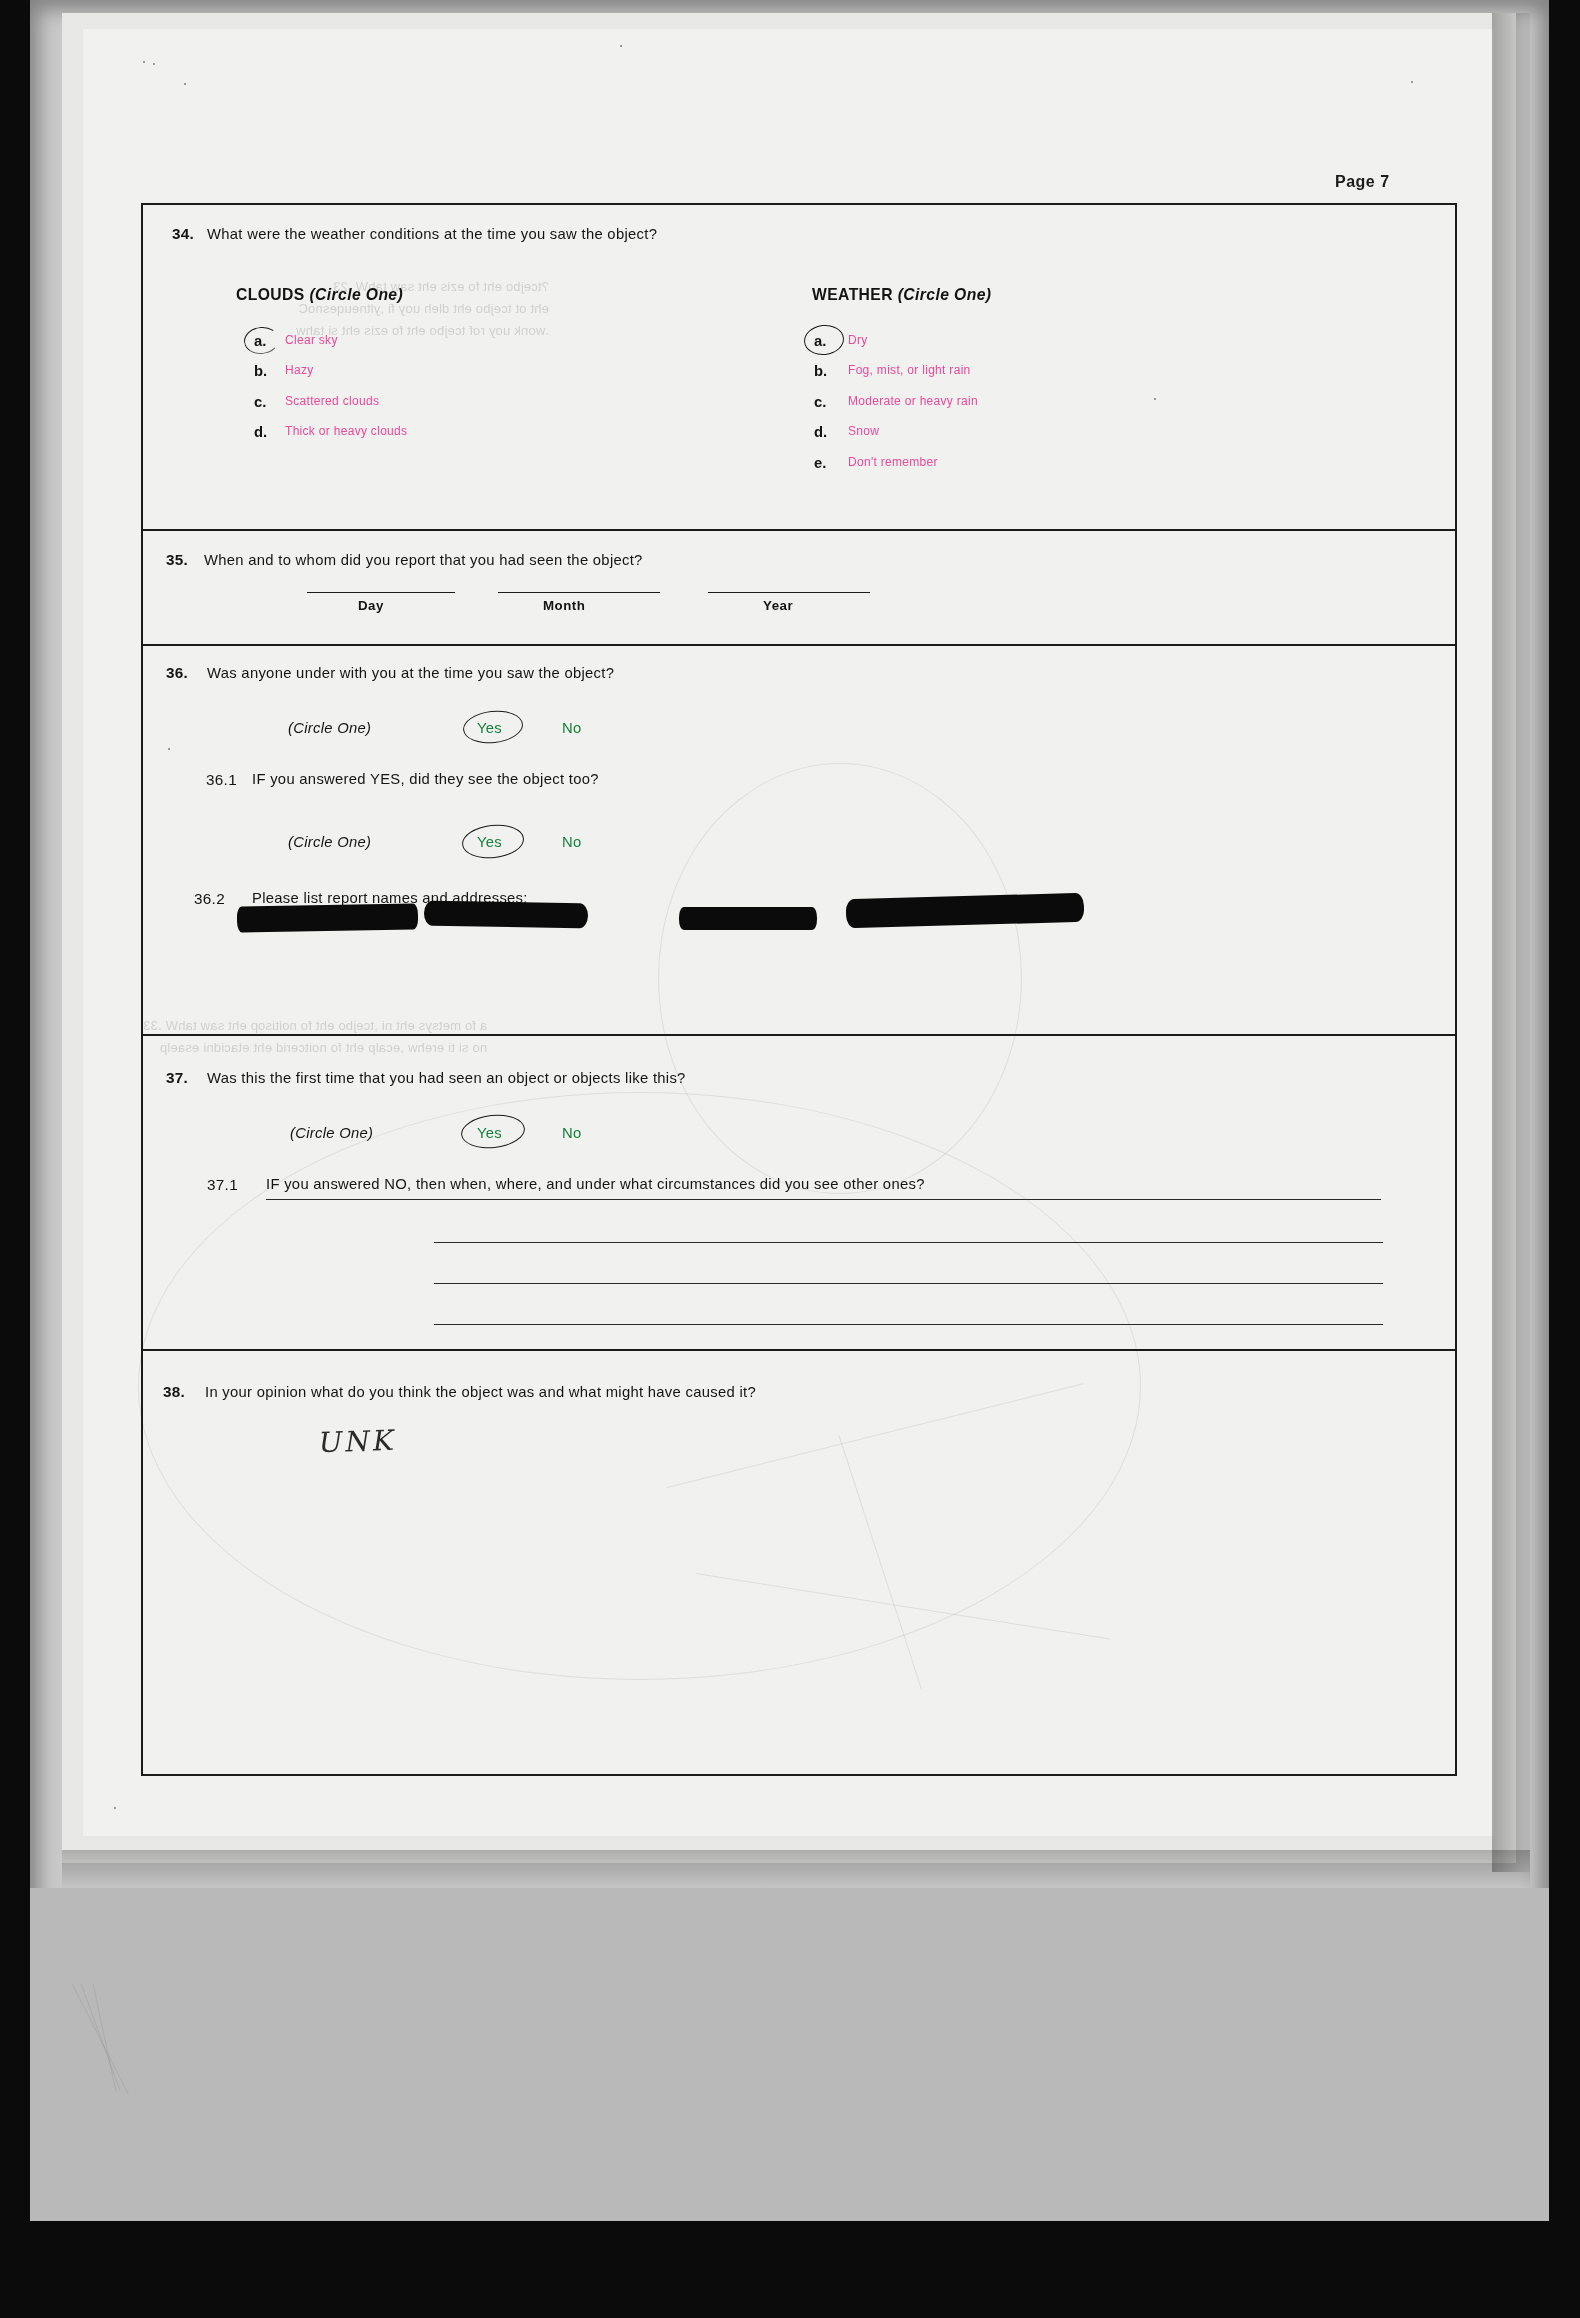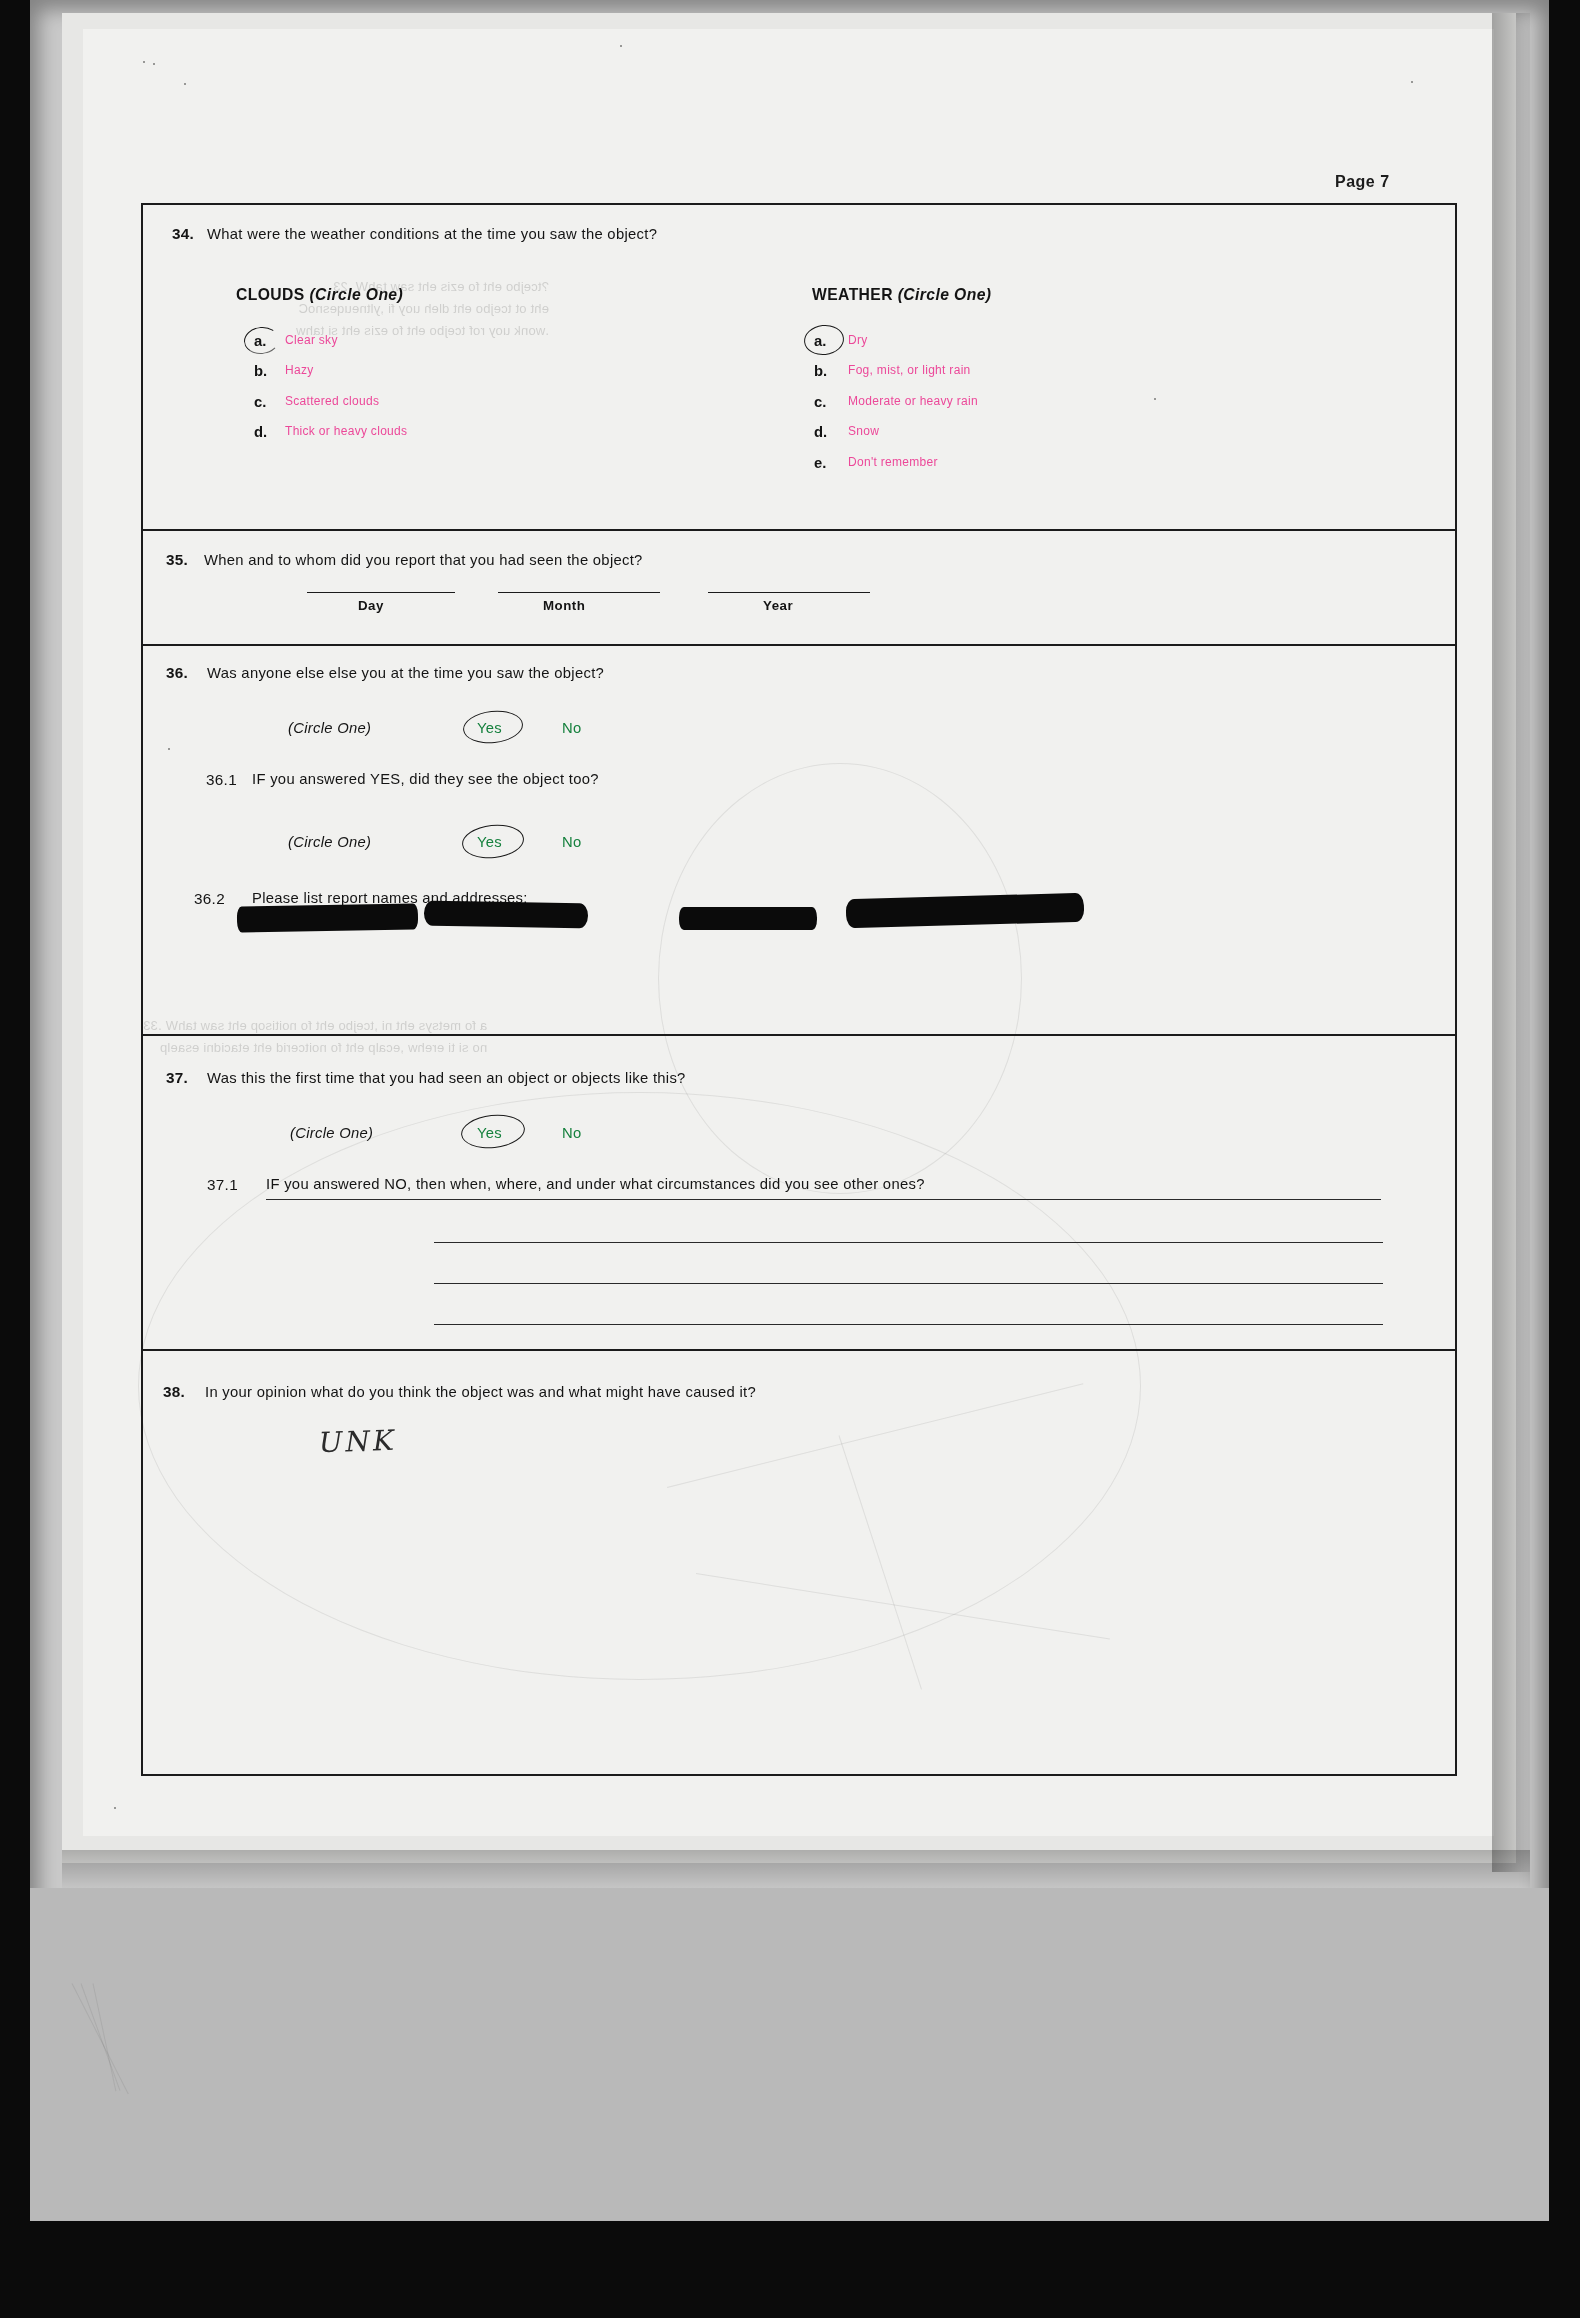--- a/index.html
+++ b/index.html
@@ -344,21 +344,21 @@
   <div class="rule" style="left:164px; top:387px; width:148px;"></div>
   <div class="lbl" style="left:215px; top:393px;">Day</div>
 
   <div class="rule" style="left:355px; top:387px; width:162px;"></div>
   <div class="lbl" style="left:400px; top:393px;">Month</div>
 
   <div class="rule" style="left:565px; top:387px; width:162px;"></div>
   <div class="lbl" style="left:620px; top:393px;">Year</div>
 
   <div class="q-num" style="left:23px; top:459px;">36.</div>
-  <div class="q-text" style="left:64px; top:460px;">Was anyone else else you at the time you saw the object?</div>
+  <div class="q-text" style="left:64px; top:460px;">Was anyone under with you at the time you saw the object?</div>
 
   <div class="circle-one" style="left:145px; top:515px;">(Circle One)</div>
   <div class="yn" style="left:334px; top:515px;">Yes</div>
   <div class="ellipse-mark" style="left:320px; top:506px; width:58px; height:29.6px;"></div>
   <div class="yn" style="left:419px; top:515px;">No</div>
 
   <div class="dot" style="left:25px; top:543px;"></div>
 
   <div class="q-num" style="left:51px; top:566px; font-weight:normal;margin-left:12px;">36.1</div>
   <div class="q-text" style="left:109px; top:566px;">IF you answered YES, did they see the object too?</div>

